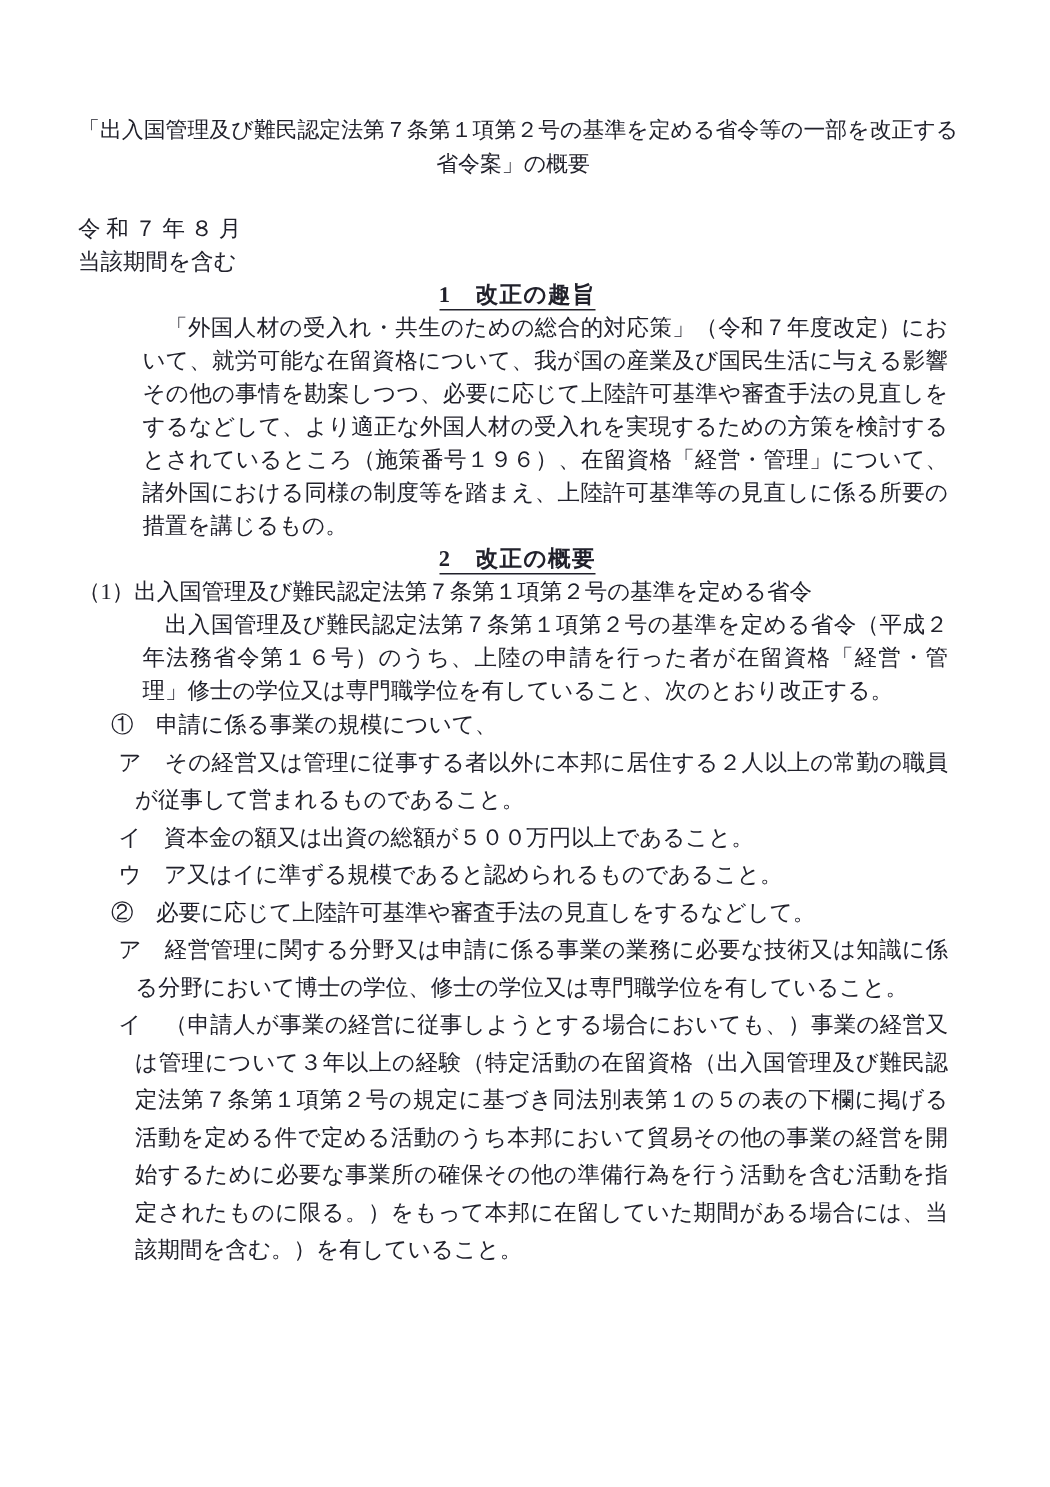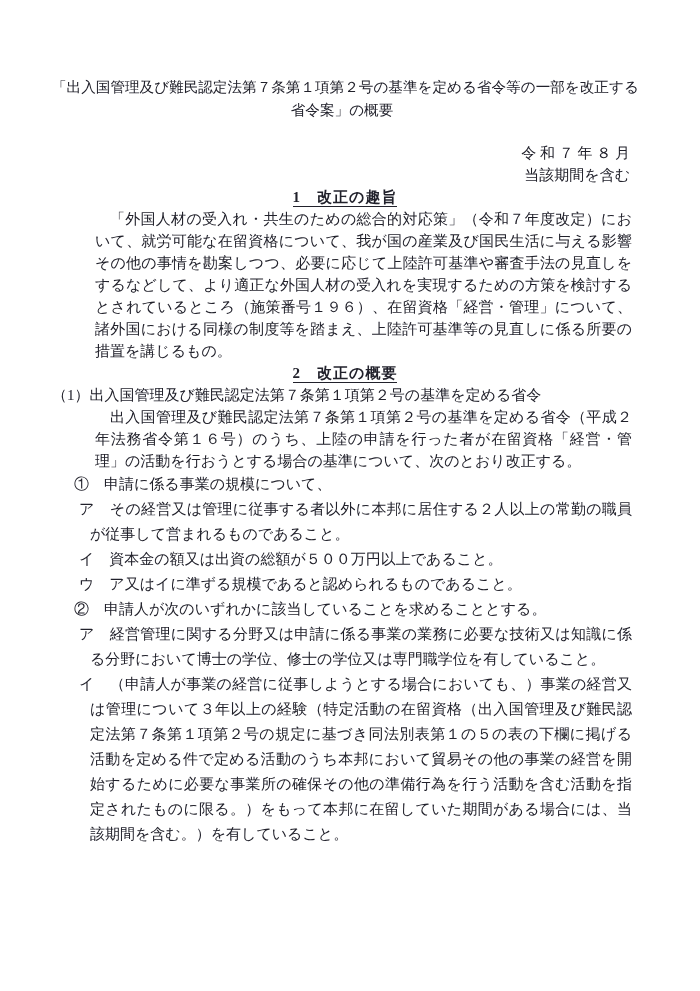--- a/index.html
+++ b/index.html
@@ -23,21 +23,21 @@
   .title-block {
     text-align: center;
   }
   .title-line {
     white-space: nowrap;
     font-size: 14.6px;
     line-height: 23px;
   }
   .meta-block {
     margin-top: 20px;
-    text-align: right;
+    text-align: left;
     padding-right: 2px;
   }
   .meta-line {
     line-height: 22px;
   }
   p {
     margin: 0;
   }
   .heading {
     font-weight: bold;
@@ -92,30 +92,30 @@
   </div>
 
   <p class="heading"><span class="hl">1　改正の趣旨</span></p>
 
   <p class="para-indent">「外国人材の受入れ・共生のための総合的対応策」（令和７年度改定）において、就労可能な在留資格について、我が国の産業及び国民生活に与える影響その他の事情を勘案しつつ、必要に応じて上陸許可基準や審査手法の見直しをするなどして、より適正な外国人材の受入れを実現するための方策を検討するとされているところ（施策番号１９６）、在留資格「経営・管理」について、諸外国における同様の制度等を踏まえ、上陸許可基準等の見直しに係る所要の措置を講じるもの。</p>
 
   <p class="heading"><span class="hl">2　改正の概要</span></p>
 
   <p class="sub-heading">（1）出入国管理及び難民認定法第７条第１項第２号の基準を定める省令</p>
 
-  <p class="para-indent">出入国管理及び難民認定法第７条第１項第２号の基準を定める省令（平成２年法務省令第１６号）のうち、上陸の申請を行った者が在留資格「経営・管理」の活動を行おうとする場合の基準について、次のとおり改正する。</p>
+  <p class="para-indent">出入国管理及び難民認定法第７条第１項第２号の基準を定める省令（平成２年法務省令第１６号）のうち、上陸の申請を行った者が在留資格「経営・管理」修士の学位又は専門職学位を有していること、次のとおり改正する。</p>
 
   <p class="num-item">①　申請に係る事業の規模について、</p>
 
   <p class="kana-item">ア　その経営又は管理に従事する者以外に本邦に居住する２人以上の常勤の職員が従事して営まれるものであること。</p>
 
   <p class="kana-item">イ　資本金の額又は出資の総額が５００万円以上であること。</p>
 
   <p class="kana-item">ウ　ア又はイに準ずる規模であると認められるものであること。</p>
 
 
-  <p class="num-item">②　申請人が次のいずれかに該当していることを求めることとする。</p>
+  <p class="num-item">②　必要に応じて上陸許可基準や審査手法の見直しをするなどして。</p>
 
   <p class="kana-item">ア　経営管理に関する分野又は申請に係る事業の業務に必要な技術又は知識に係る分野において博士の学位、修士の学位又は専門職学位を有していること。</p>
 
   <p class="kana-item">イ　（申請人が事業の経営に従事しようとする場合においても、）事業の経営又は管理について３年以上の経験（特定活動の在留資格（出入国管理及び難民認定法第７条第１項第２号の規定に基づき同法別表第１の５の表の下欄に掲げる活動を定める件で定める活動のうち本邦において貿易その他の事業の経営を開始するために必要な事業所の確保その他の準備行為を行う活動を含む活動を指定されたものに限る。）をもって本邦に在留していた期間がある場合には、当該期間を含む。）を有していること。</p>
 
 </div>
 
 </body></html>

